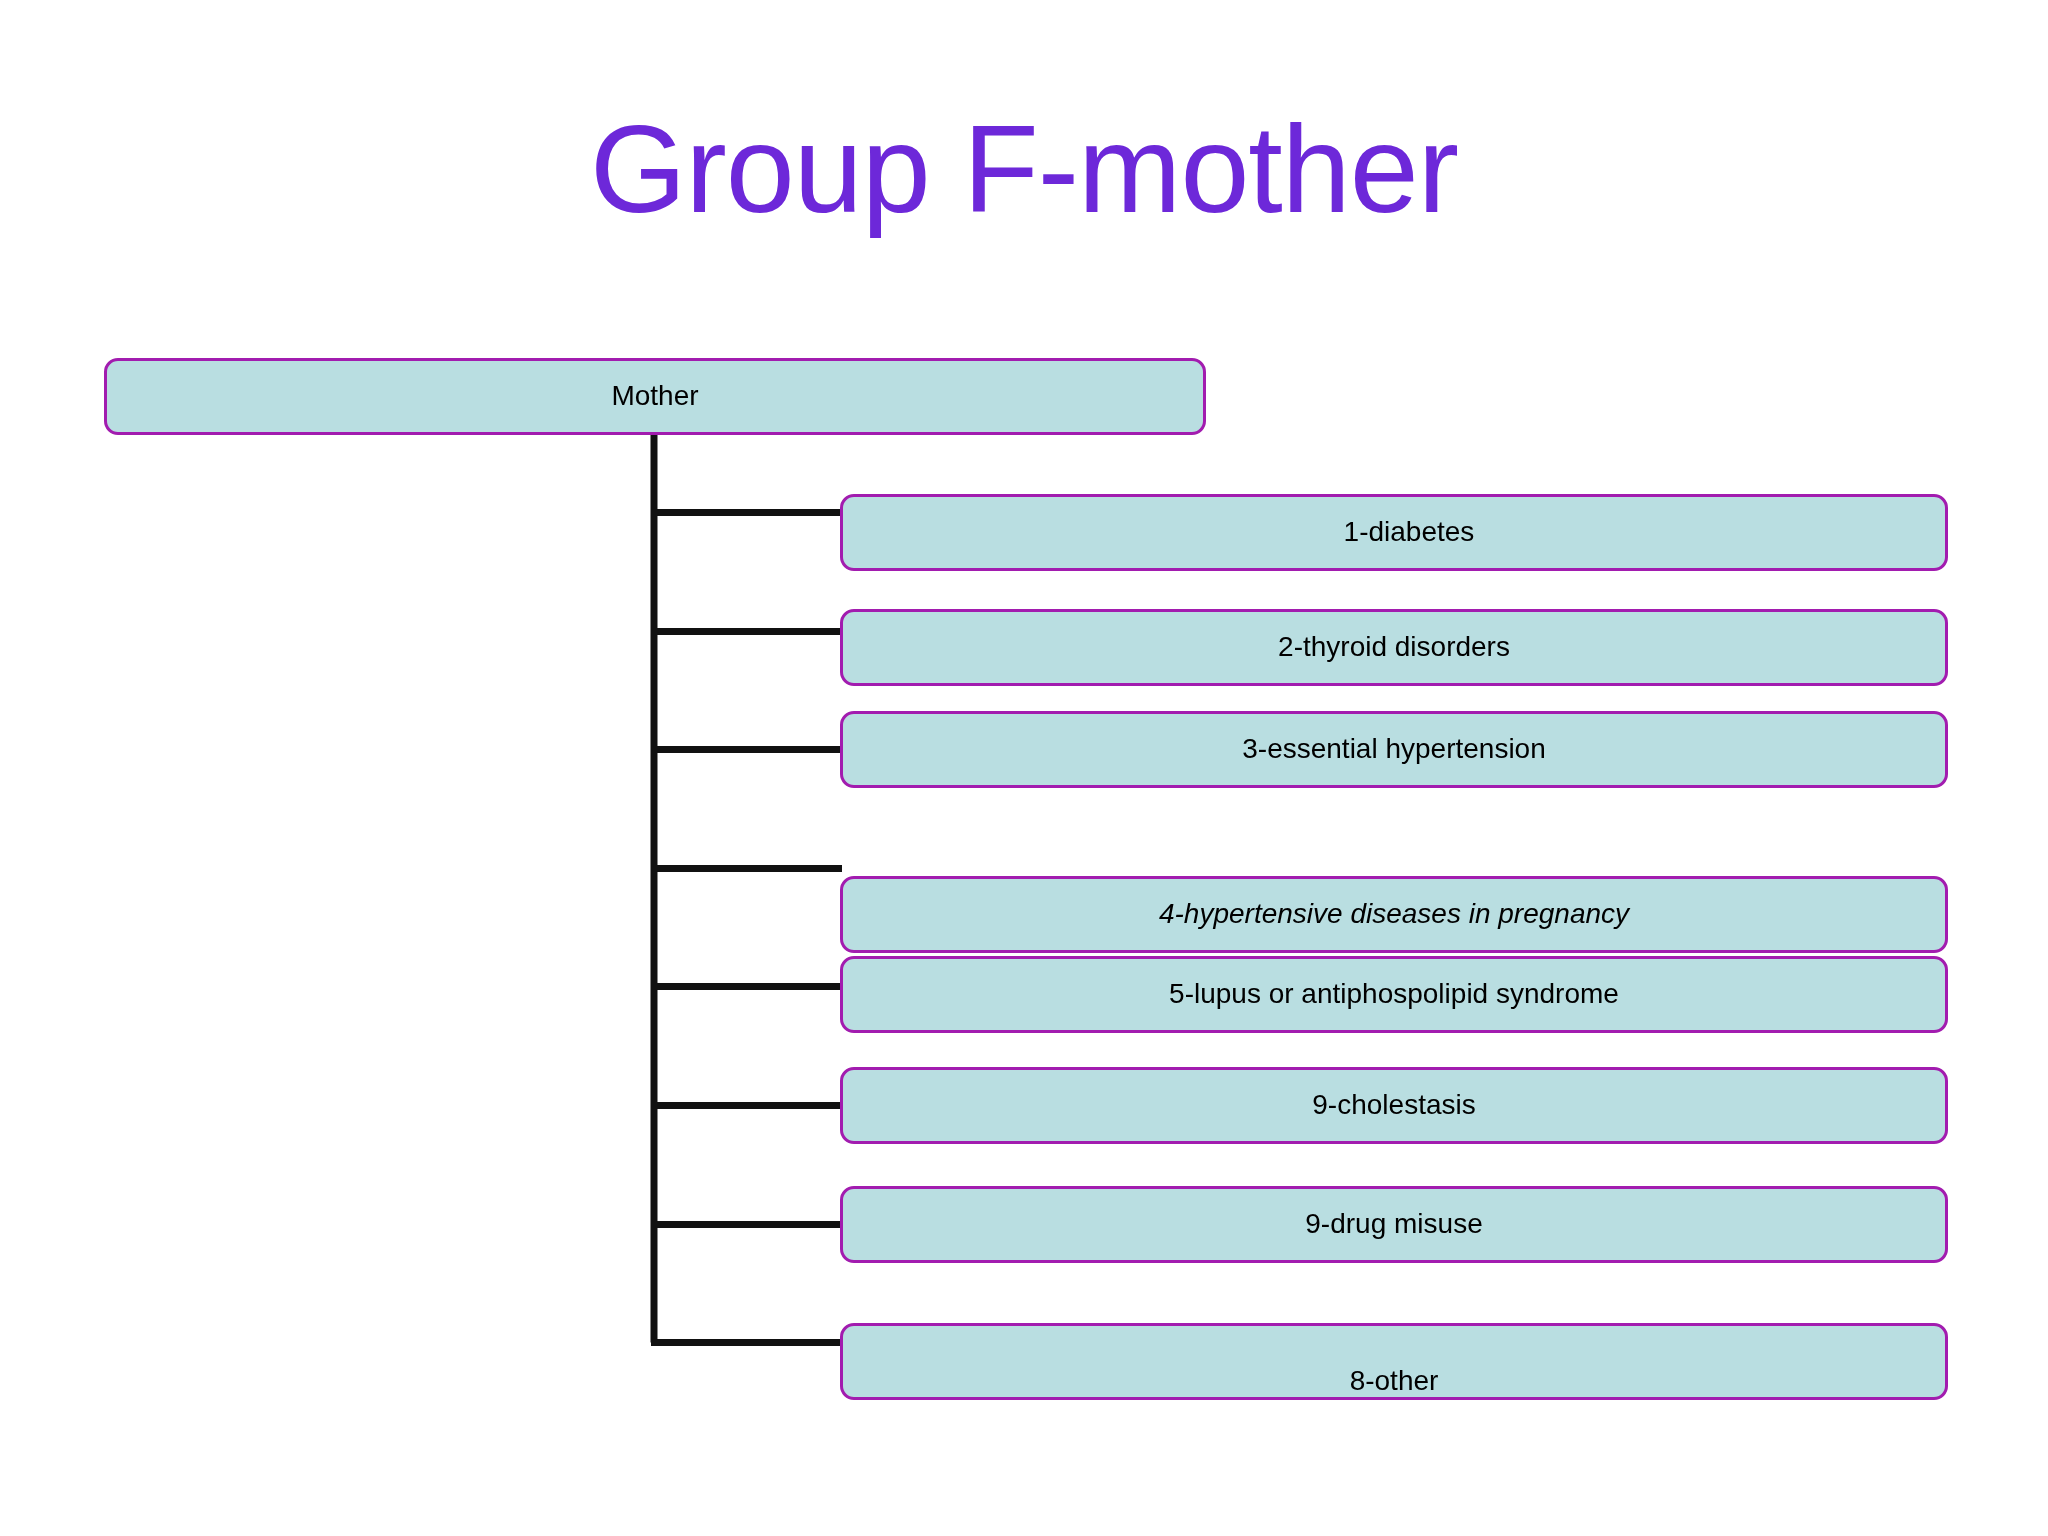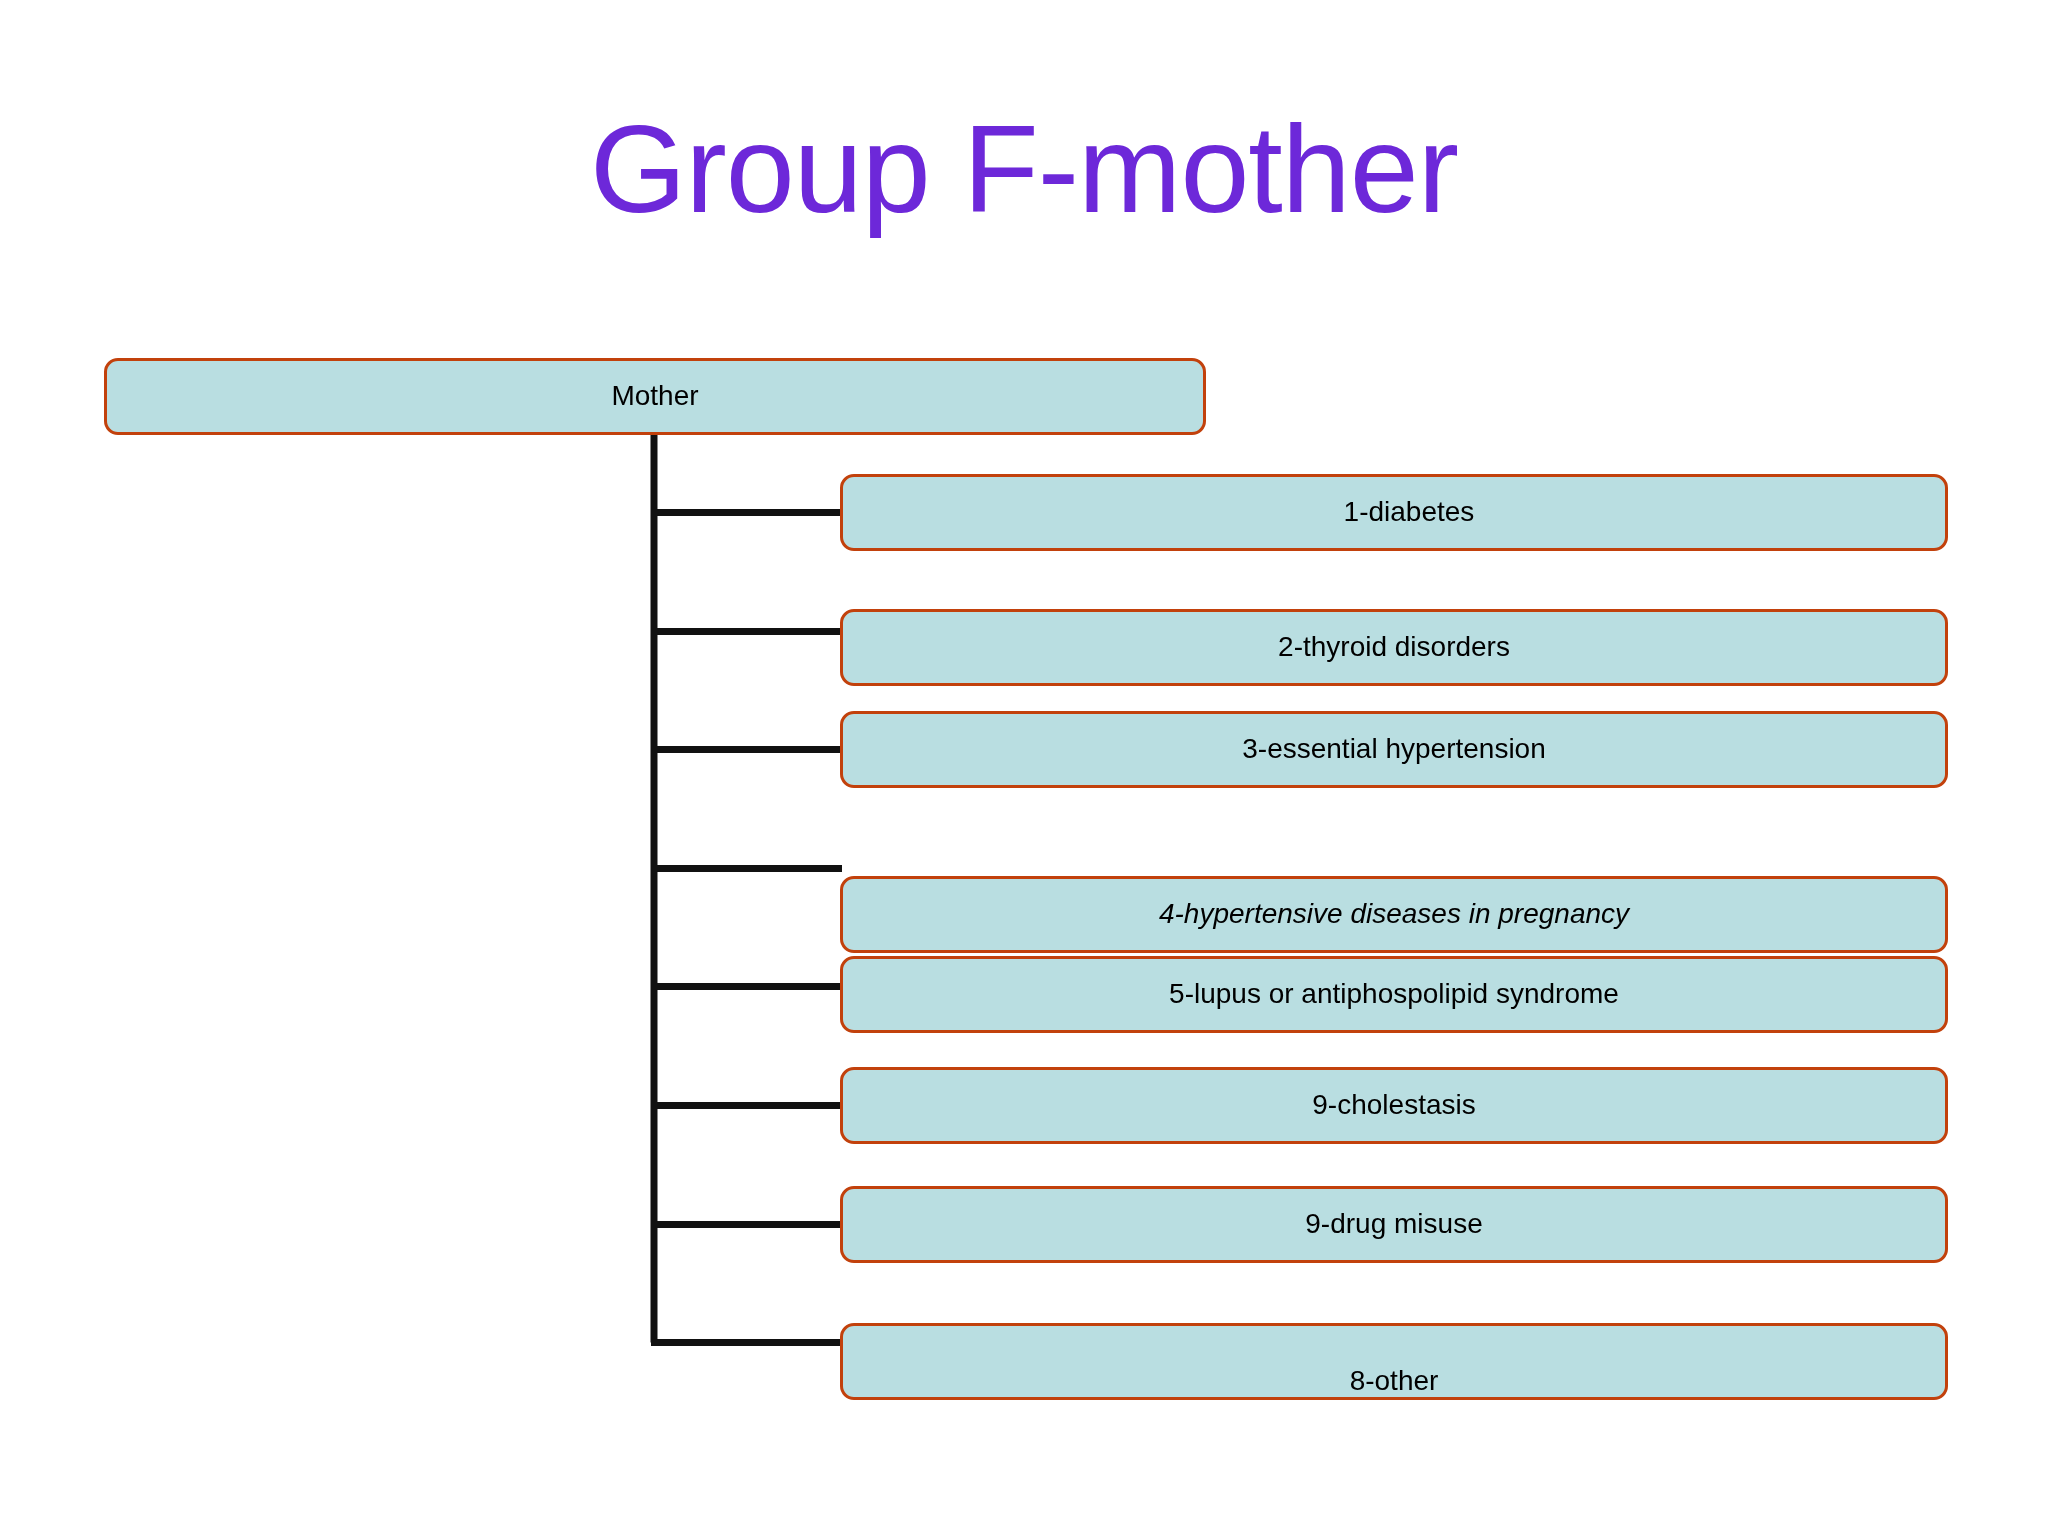--- a/index.html
+++ b/index.html
@@ -54,21 +54,21 @@
     width: 2048px;
     height: 1536px;
     pointer-events: none;
   }
 
   
   .node {
     position: absolute;
     box-sizing: border-box;
     background: #b9dee1;
-    border: 3px solid #c2410c;
+    border: 3px solid #a21caf;
     border-radius: 14px;
     display: flex;
     align-items: center;
     justify-content: center;
     font-size: 28px;
     line-height: 1.15;
     color: #000000;
     text-align: center;
     padding: 0 14px;
     white-space: nowrap;
@@ -106,21 +106,21 @@
         <line x1="651" y1="1105.5" x2="842" y2="1105.5" stroke="#111111" stroke-width="7" stroke-linecap="butt"></line>
         <line x1="651" y1="1224.5" x2="842" y2="1224.5" stroke="#111111" stroke-width="7" stroke-linecap="butt"></line>
         <line x1="651" y1="1342.5" x2="842" y2="1342.5" stroke="#111111" stroke-width="7" stroke-linecap="butt"></line>
       </svg>
 
     <div class="node root">
       <span>Mother</span>
     </div>
 
     <div id="child-nodes">
-        <div class="node child" style="top: 474px; padding-left: 44px;">
+        <div class="node child" style="top: 494px; padding-left: 44px;">
           <span>1-diabetes</span>
         </div>
         <div class="node child" style="top: 609px;">
           <span>2-thyroid disorders</span>
         </div>
         <div class="node child" style="top: 711px;">
           <span>3-essential hypertension</span>
         </div>
         <div class="node child" style="top: 876px; font-style: italic;">
           <span>4-hypertensive diseases in pregnancy</span>

